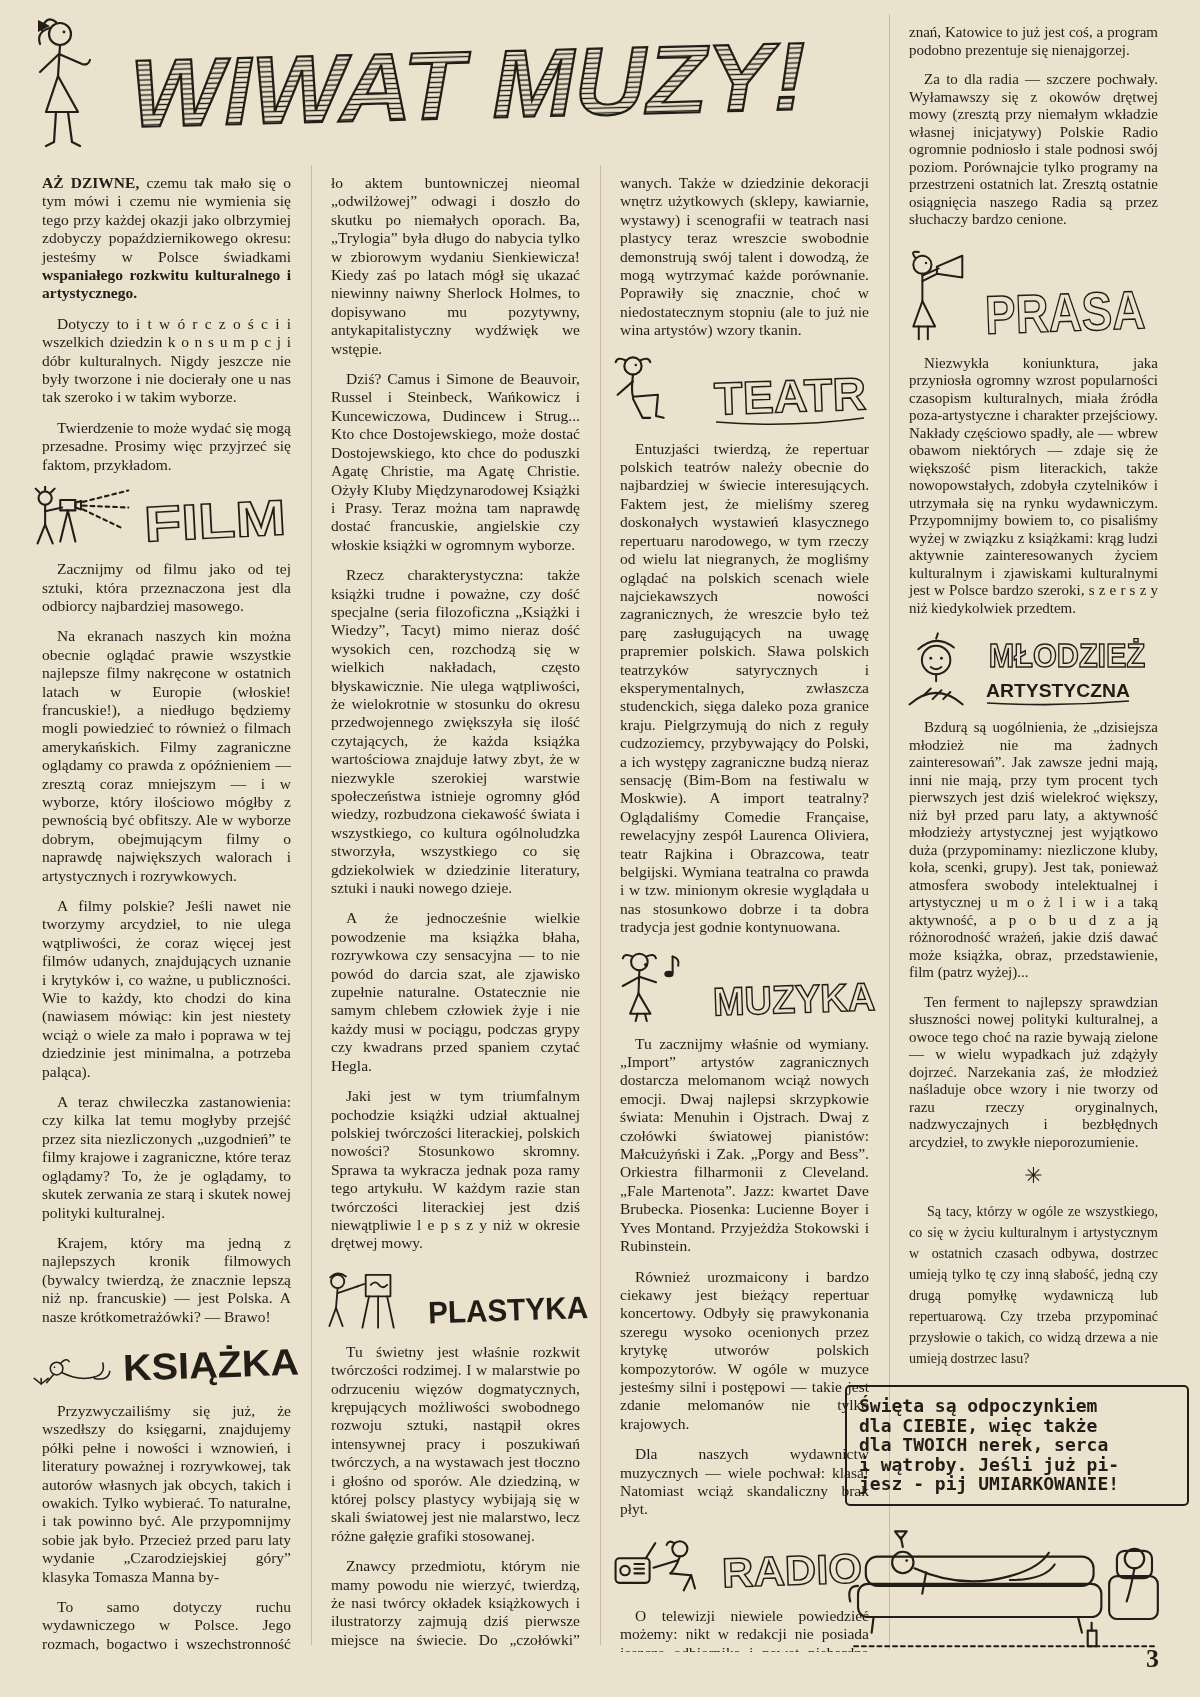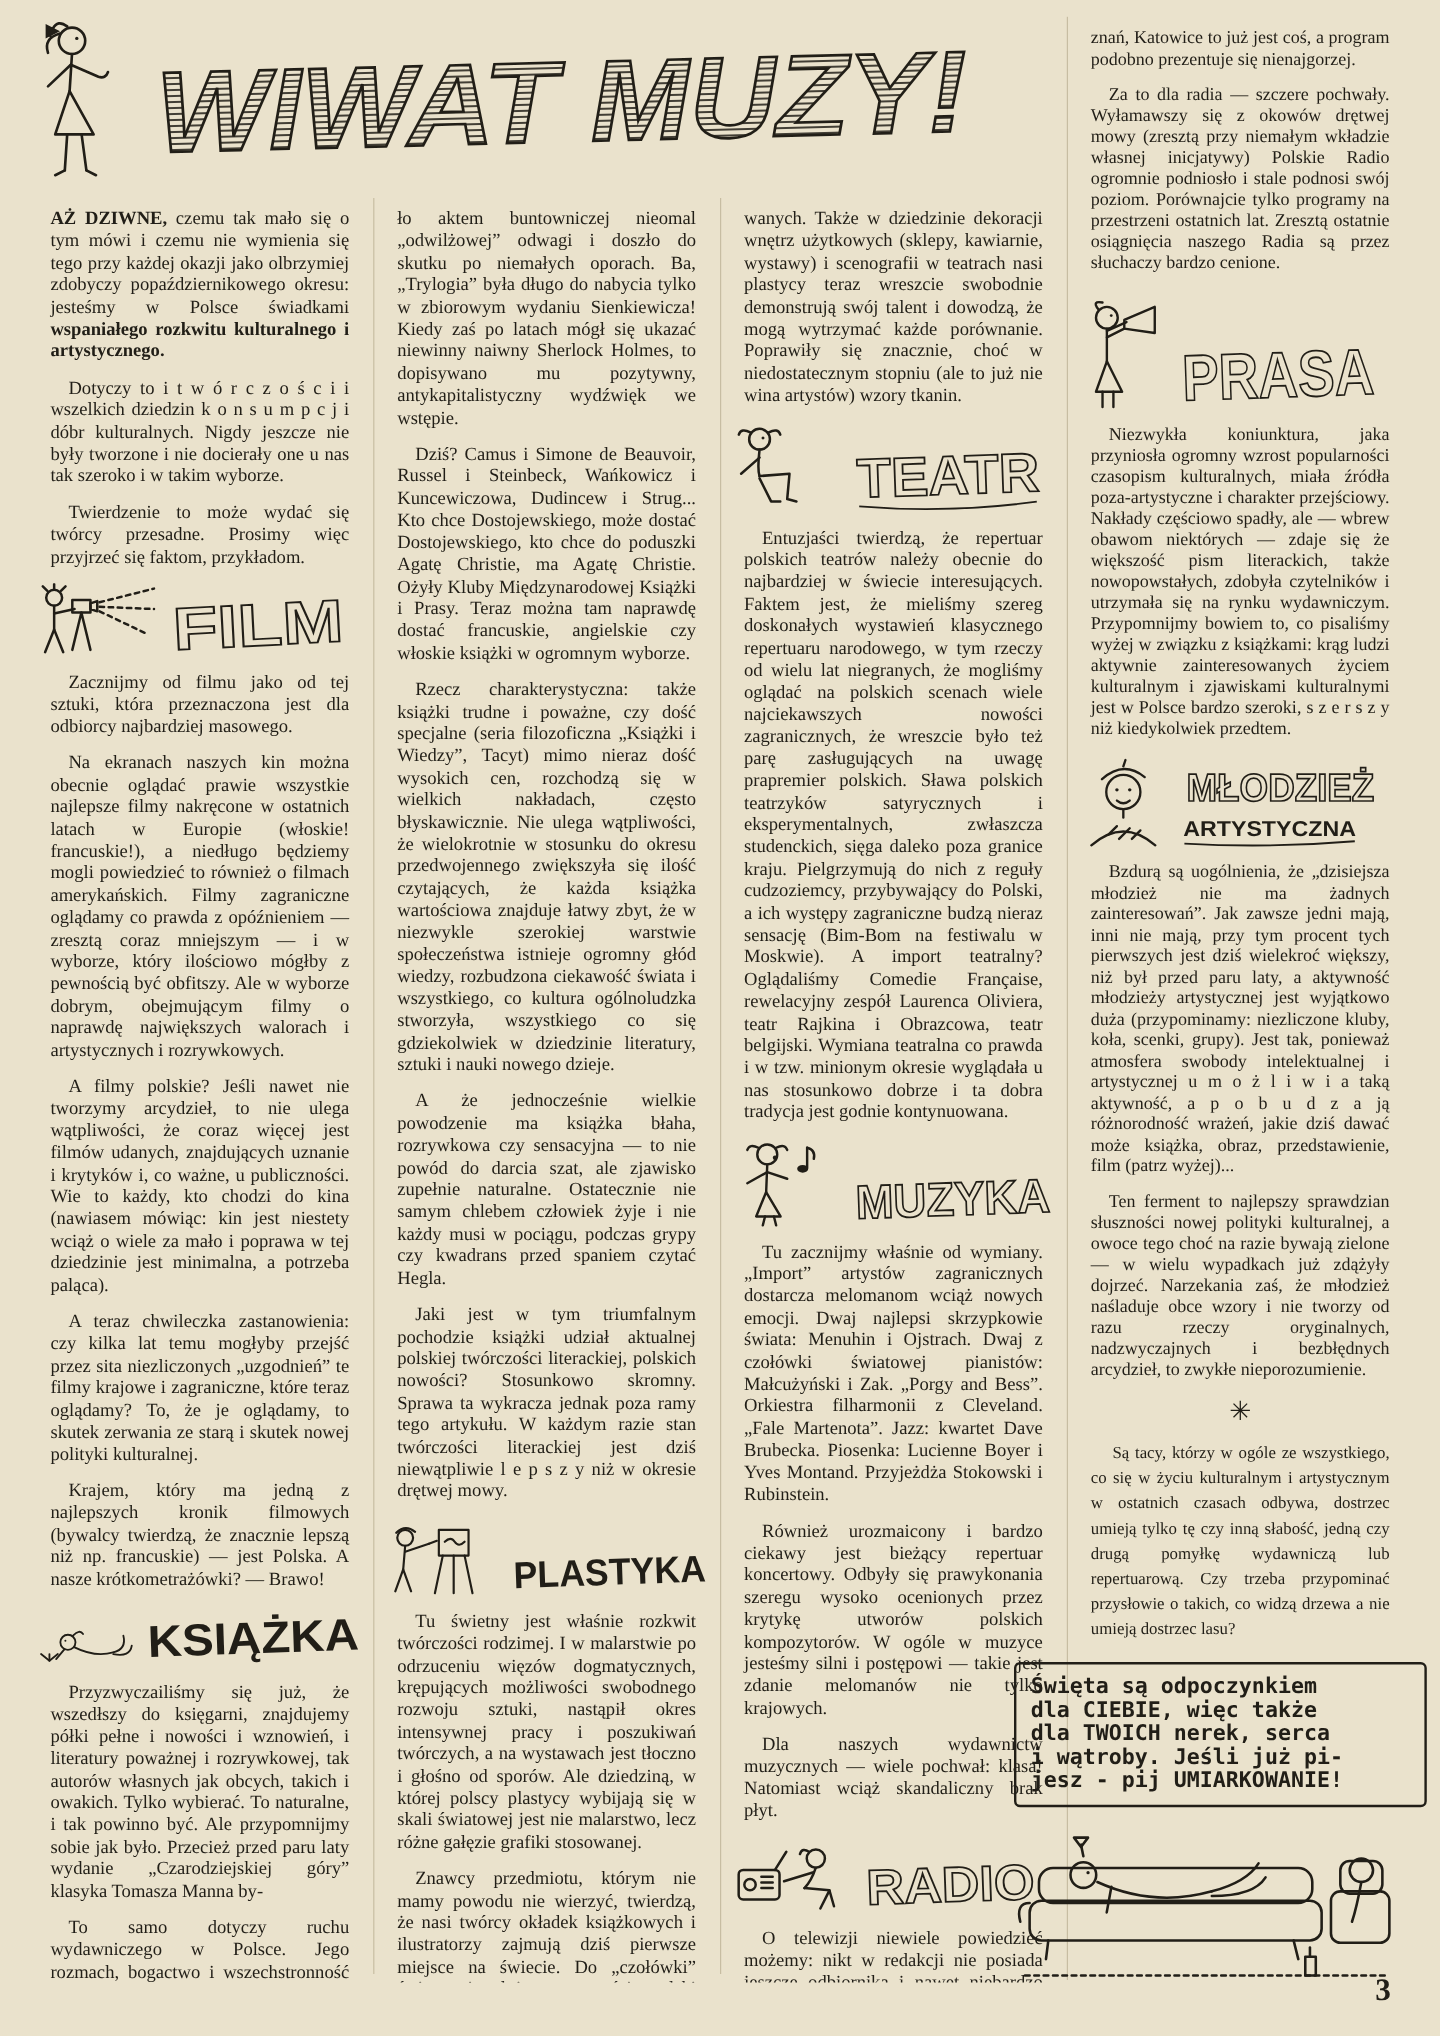--- a/index.html
+++ b/index.html
@@ -83,21 +83,21 @@
           <line x1="0" y1="2.5" x2="8" y2="2.5" stroke="#211e17" stroke-width="1.4"></line>
         </pattern>
       </defs>
       <text class="ht" x="6" y="104" font-size="96" font-style="italic" fill="url(#hatch)" stroke="#211e17" stroke-width="2.2" textLength="676" lengthAdjust="spacingAndGlyphs" transform="rotate(-1.5 346 70)">WIWAT MUZY!</text>
     </svg>
   </header>
 
   <section class="col col1" style="left:30px; top:162px; width:273px; height:1490px;">
     <p class="noindent"><strong>AŻ DZIWNE,</strong><span> czemu tak mało się o tym mówi i czemu nie wymienia się tego przy każdej okazji jako olbrzymiej zdobyczy popaździernikowego okresu: jesteśmy w Polsce świadkami </span><strong>wspaniałego rozkwitu kulturalnego i artystycznego.</strong></p>
     <p>Dotyczy to i t&nbsp;w&nbsp;ó&nbsp;r&nbsp;c&nbsp;z&nbsp;o&nbsp;ś&nbsp;c&nbsp;i i wszelkich dziedzin k&nbsp;o&nbsp;n&nbsp;s&nbsp;u&nbsp;m&nbsp;p&nbsp;c&nbsp;j&nbsp;i dóbr kulturalnych. Nigdy jeszcze nie były tworzone i nie docierały one u nas tak szeroko i w takim wyborze.</p>
-    <p>Twierdzenie to może wydać się twórcy przesadne. Prosimy więc przyjrzeć się faktom, przykładom.</p>
+    <p>Twierdzenie to może wydać się mogą przesadne. Prosimy więc przyjrzeć się faktom, przykładom.</p>
 
     <div class="sect-head">
       <svg class="doodle" width="104" height="62" viewBox="0 0 110 64">
         <circle cx="16" cy="12" r="7"></circle>
         <path d="M10 6 L6 2 M16 4 L16 0 M22 6 L26 2"></path>
         <path d="M16 19 L16 40"></path>
         <path d="M16 26 L34 22"></path>
         <path d="M16 40 L8 60 M16 40 L24 60"></path>
         <rect x="32" y="14" width="16" height="11"></rect>
         <path d="M48 17 L54 15 L54 24 L48 22 Z"></path>

